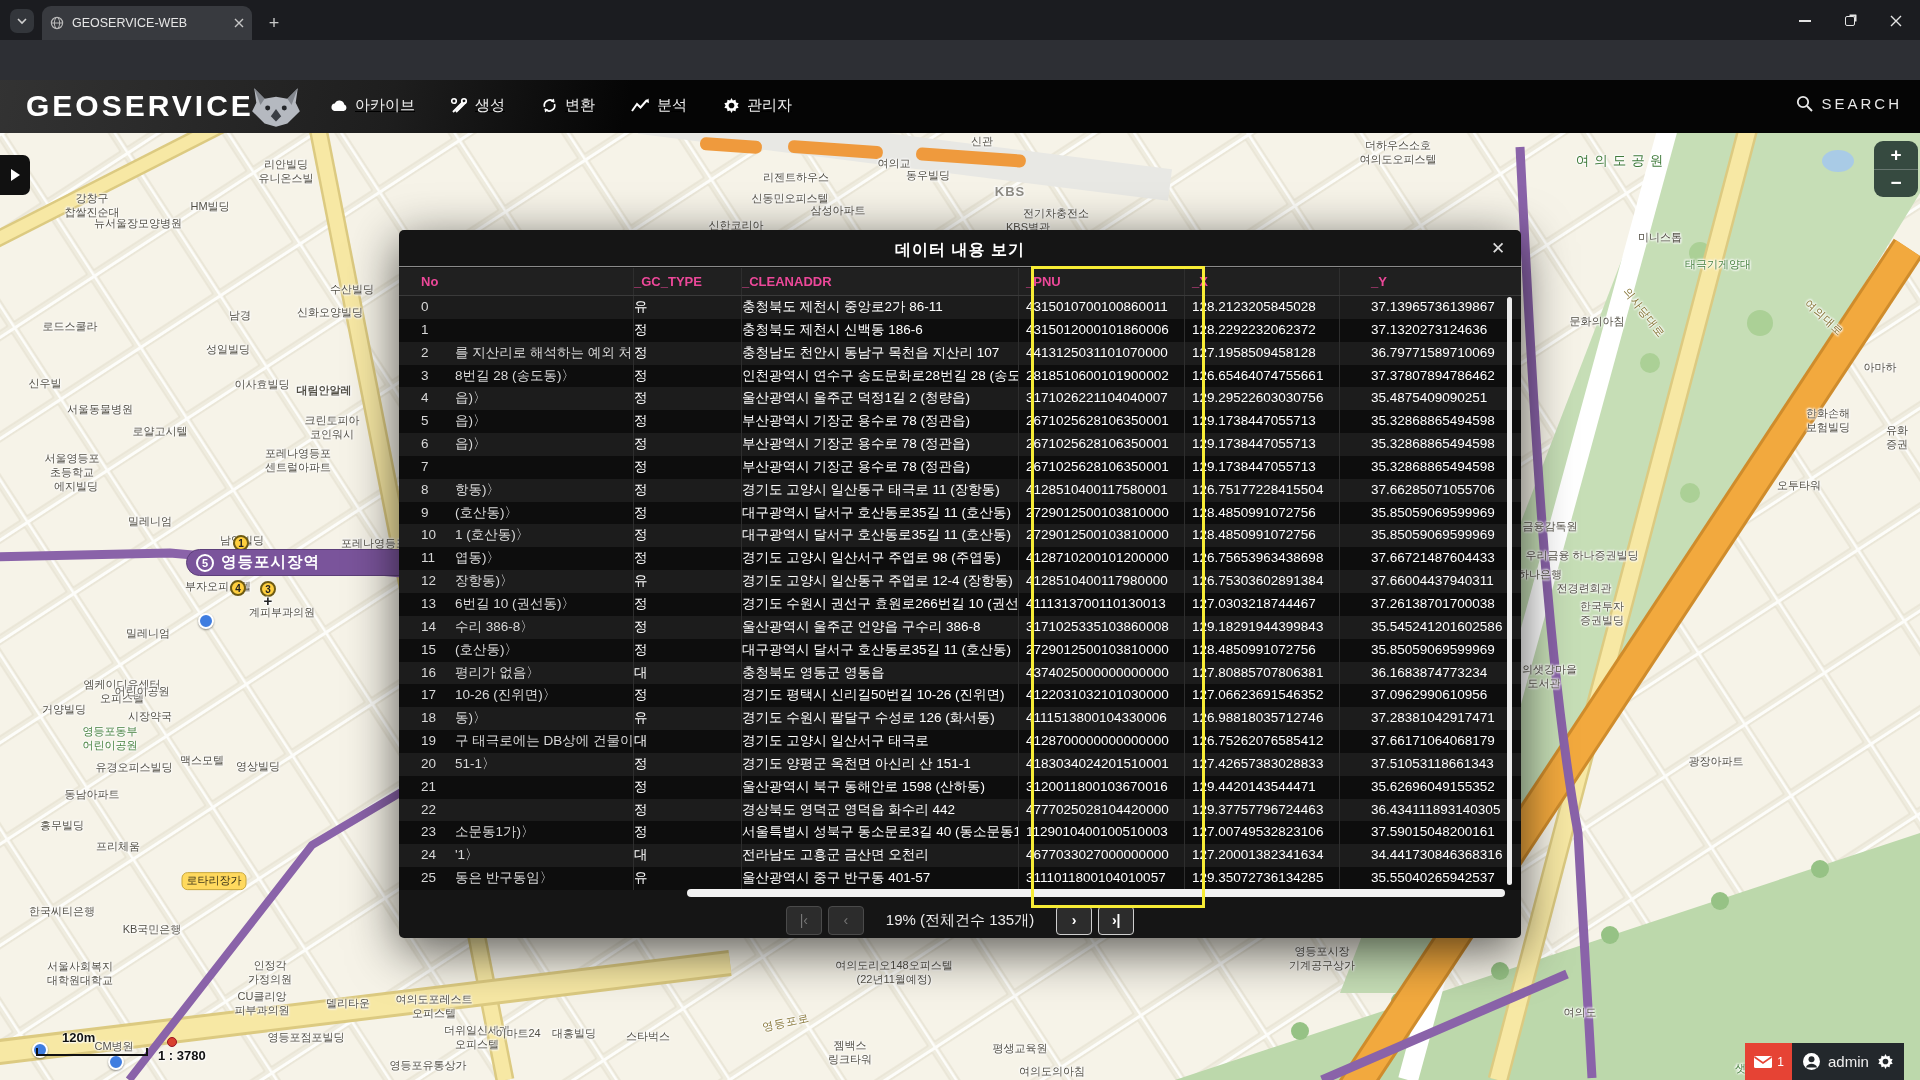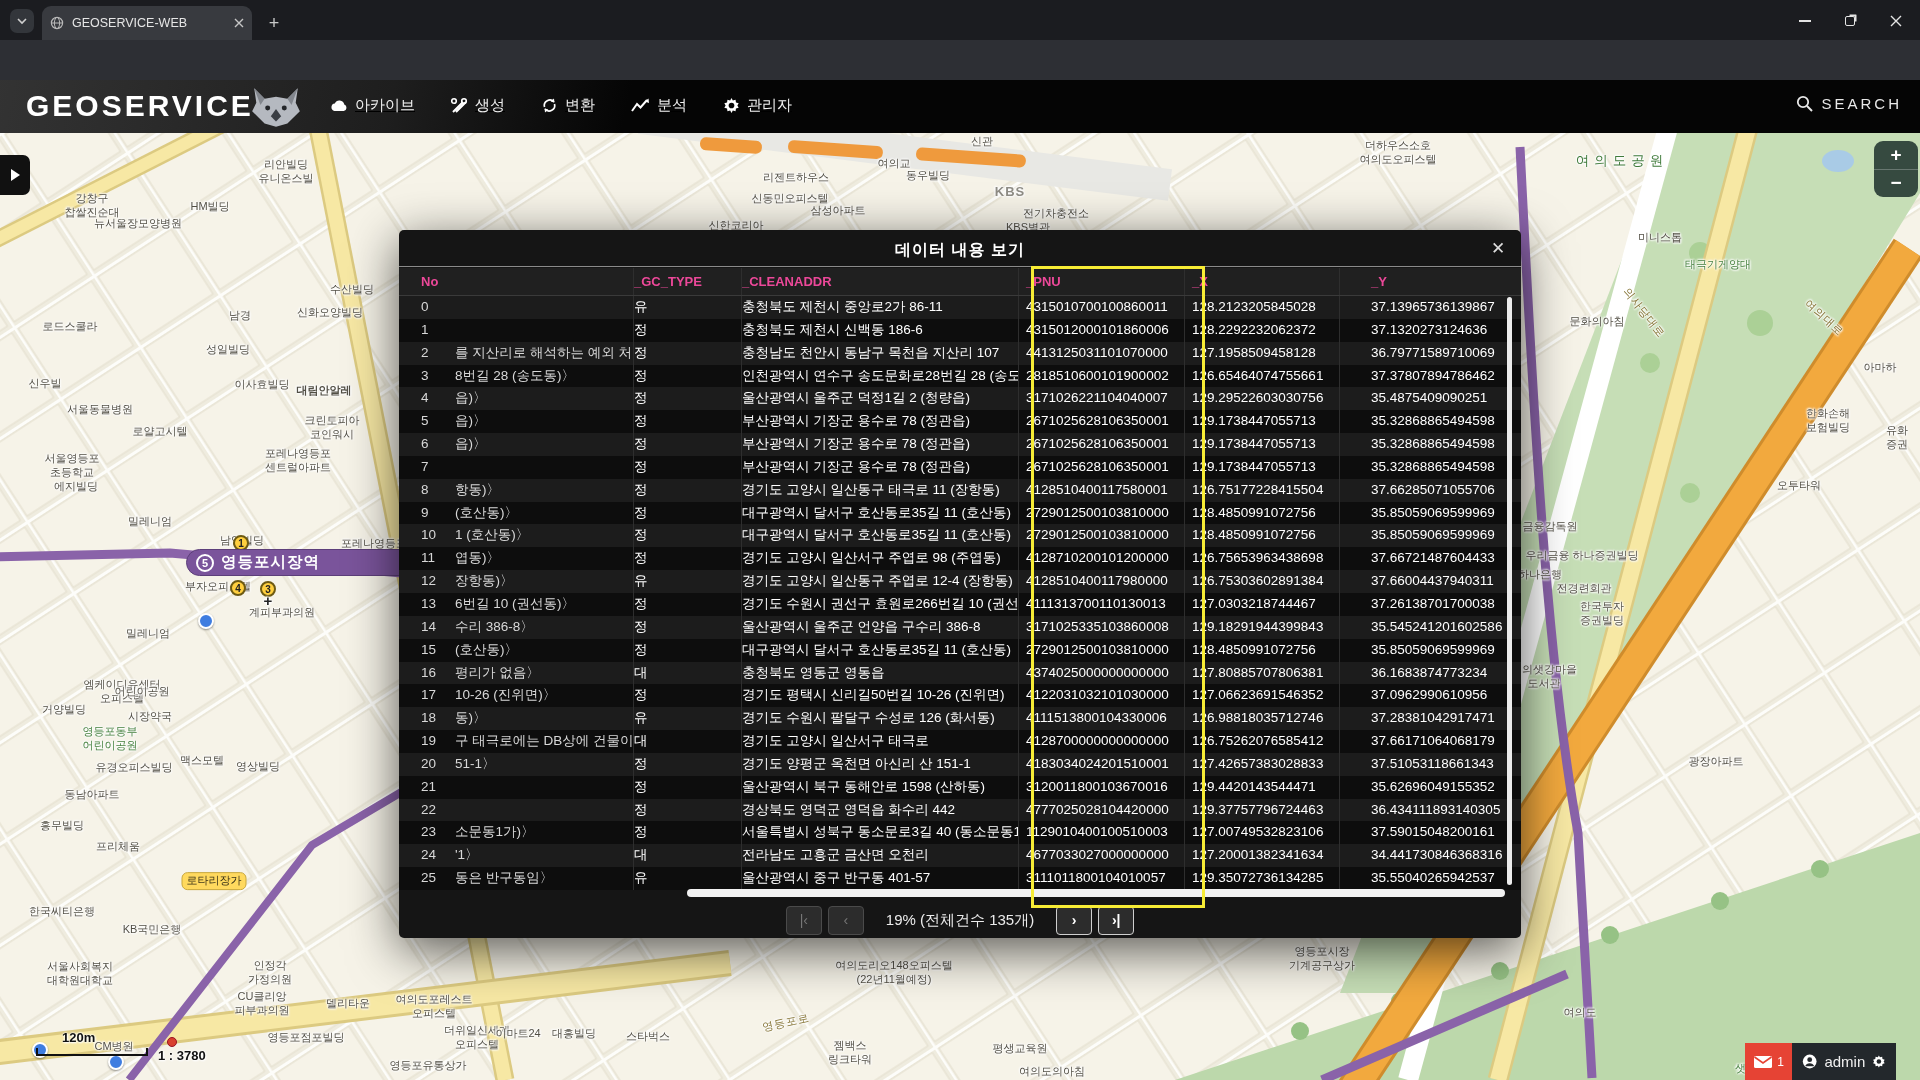--- a/index.html
+++ b/index.html
@@ -50,21 +50,21 @@
   #expander { position:absolute; left:0; top:155px; width:30px; height:40px; background:#111; border-radius:0 7px 7px 0; display:flex; align-items:center; justify-content:center; pointer-events:auto; }
   #expander .tri { width:0; height:0; border-left:9px solid #fff; border-top:6px solid transparent; border-bottom:6px solid transparent; }
   #zoomctl { position:absolute; left:1874px; top:141px; width:44px; height:56px; background:#364a40; border-radius:9px; display:flex; flex-direction:column; pointer-events:auto; }
   #zoomctl div { flex:1; color:#fff; font-size:19px; font-weight:bold; display:flex; align-items:center; justify-content:center; }
   #zoomctl div:first-child { border-bottom:1px solid rgba(255,255,255,.25); }
   #scalebar { position:absolute; left:36px; top:1048px; width:112px; height:8px; border-left:2px solid #111; border-right:2px solid #111; border-bottom:2px solid #111; }
   .scaletext { position:absolute; font-size:13px; font-weight:bold; color:#111;
      text-shadow:0 0 2px #fff,0 0 3px #fff,1px 1px 2px #fff; }
   #mailbtn { position:absolute; left:1745px; top:1043px; width:47px; height:37px; background:#e64334; display:flex; align-items:center; justify-content:center; gap:4px; pointer-events:auto; }
   #mailbtn .cnt { color:#fff; font-size:12px; }
-  #adminbar { position:absolute; left:1792px; top:1043px; width:104px; height:37px; background:#23282c; display:flex; align-items:center; padding:0 10px; gap:7px; pointer-events:auto; }
+  #adminbar { position:absolute; left:1792px; top:1043px; width:112px; height:37px; background:#23282c; display:flex; align-items:center; padding:0 10px; gap:7px; pointer-events:auto; }
   #adminbar .unm { color:#f0f0f0; font-size:15px; flex:1; }
 
   
   #modal { position:absolute; left:399px; top:230px; width:1122px; height:708px; background:#151515; border-radius:5px; box-shadow:0 12px 50px rgba(0,0,0,.65); }
   #mtitlebar { position:absolute; top:0; left:0; width:100%; height:37px; border-bottom:1px solid #8a8a8a; }
   #mtitle { position:absolute; width:100%; text-align:center; top:10px; color:#fff; font-size:16px; font-weight:bold; letter-spacing:1px; }
   #mclose { position:absolute; right:12px; top:8px; color:#ddd; font-size:17px; width:22px; height:22px; text-align:center; }
   #thead { position:absolute; top:38px; left:0; width:100%; height:28px; background:#202020; display:flex; border-bottom:1px solid #3a3a3a; }
   #thead .hc { color:#ec4899; font-size:13px; font-weight:bold; line-height:28px; }
   #tbody { position:absolute; top:66px; left:0; width:100%; height:594px; overflow:hidden; }

